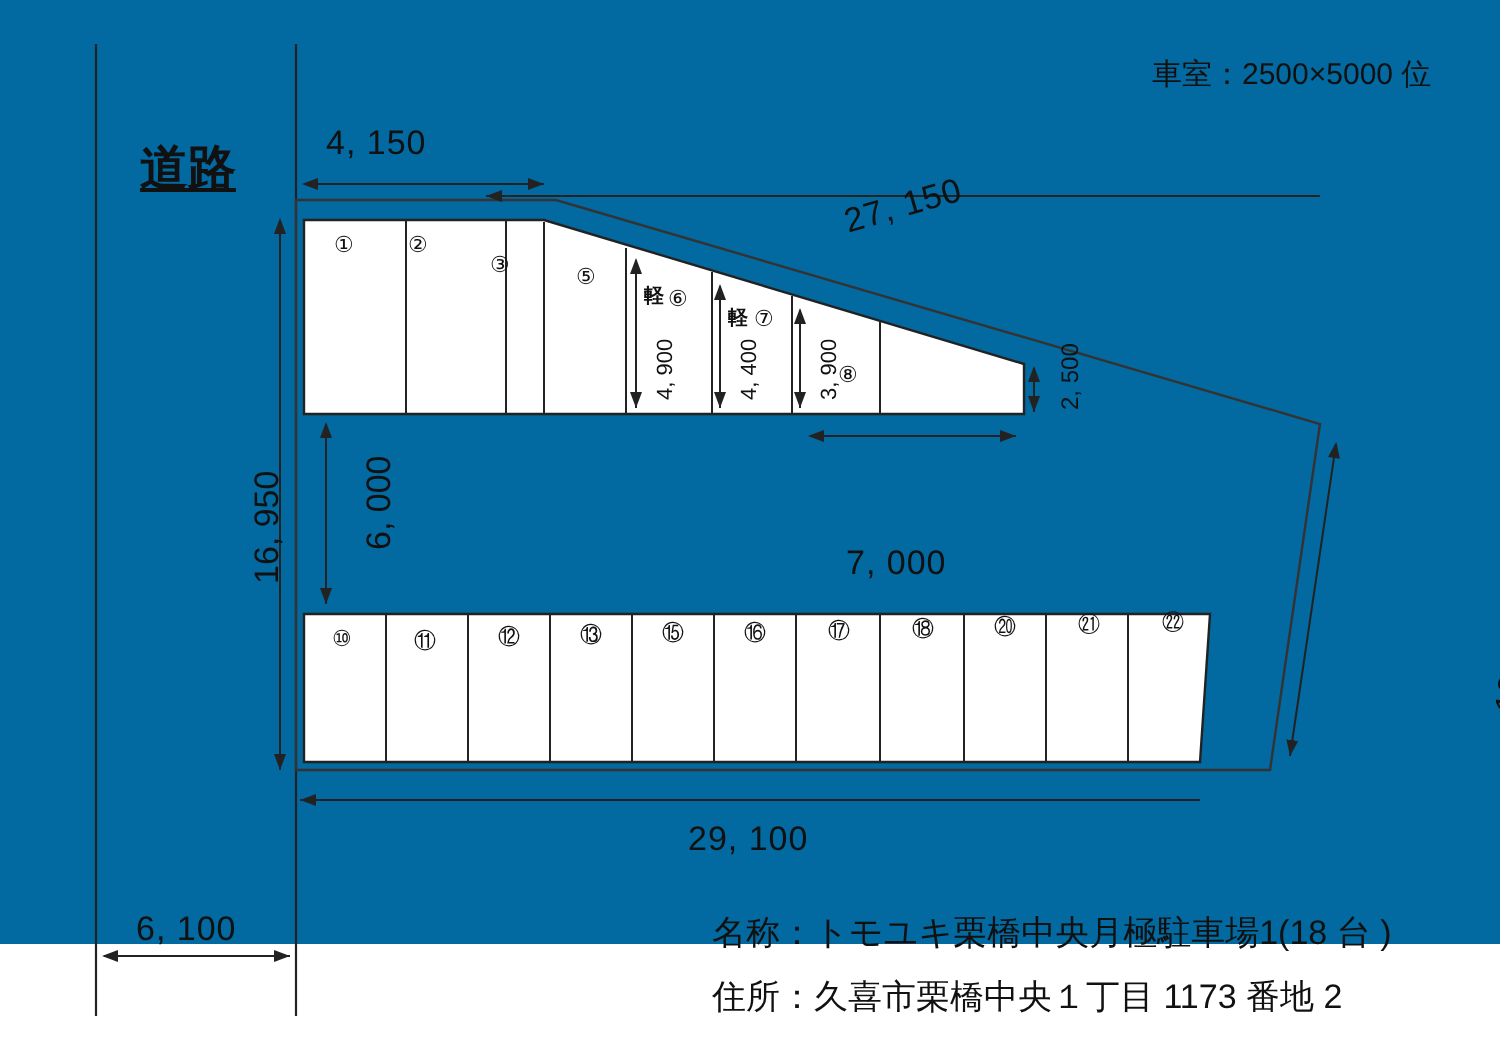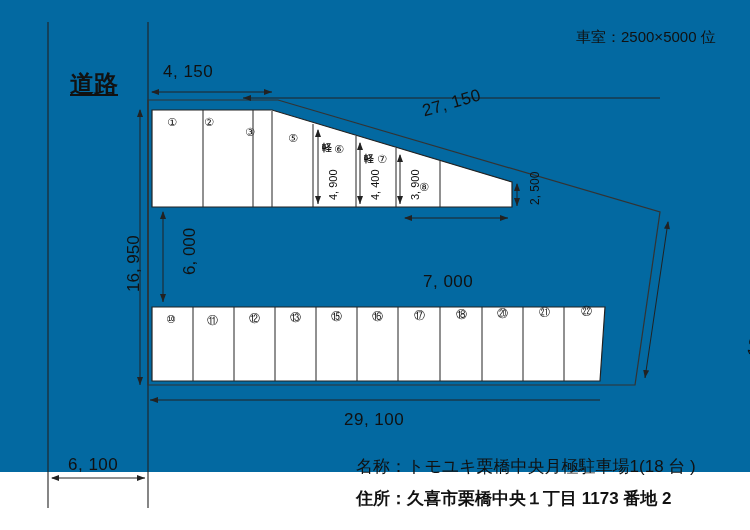--- a/index.html
+++ b/index.html
@@ -131,15 +131,15 @@
   <div class="lbl stall" style="left:290px;top:310px;">⑬</div>
   <div class="lbl stall" style="left:331px;top:309px;">⑮</div>
   <div class="lbl stall" style="left:372px;top:309px;">⑯</div>
   <div class="lbl stall" style="left:414px;top:308px;">⑰</div>
   <div class="lbl stall" style="left:456px;top:307px;">⑱</div>
   <div class="lbl stall" style="left:497px;top:306px;">⑳</div>
   <div class="lbl stall" style="left:539px;top:306px;">㉑</div>
   <div class="lbl stall" style="left:581px;top:305px;">㉒</div>
 
   <div class="lbl info" style="left:318px;top:455px;">名称：トモユキ栗橋中央月極駐車場1(18 台 )</div>
-  <div class="lbl info" style="left:318px;top:487px;font-weight:bold;">住所：久喜市栗橋中央１丁目 1173 番地 2</div>
+  <div class="lbl info" style="left:318px;top:487px;">住所：久喜市栗橋中央１丁目 1173 番地 2</div>
 
 </div>
 
 </body></html>

